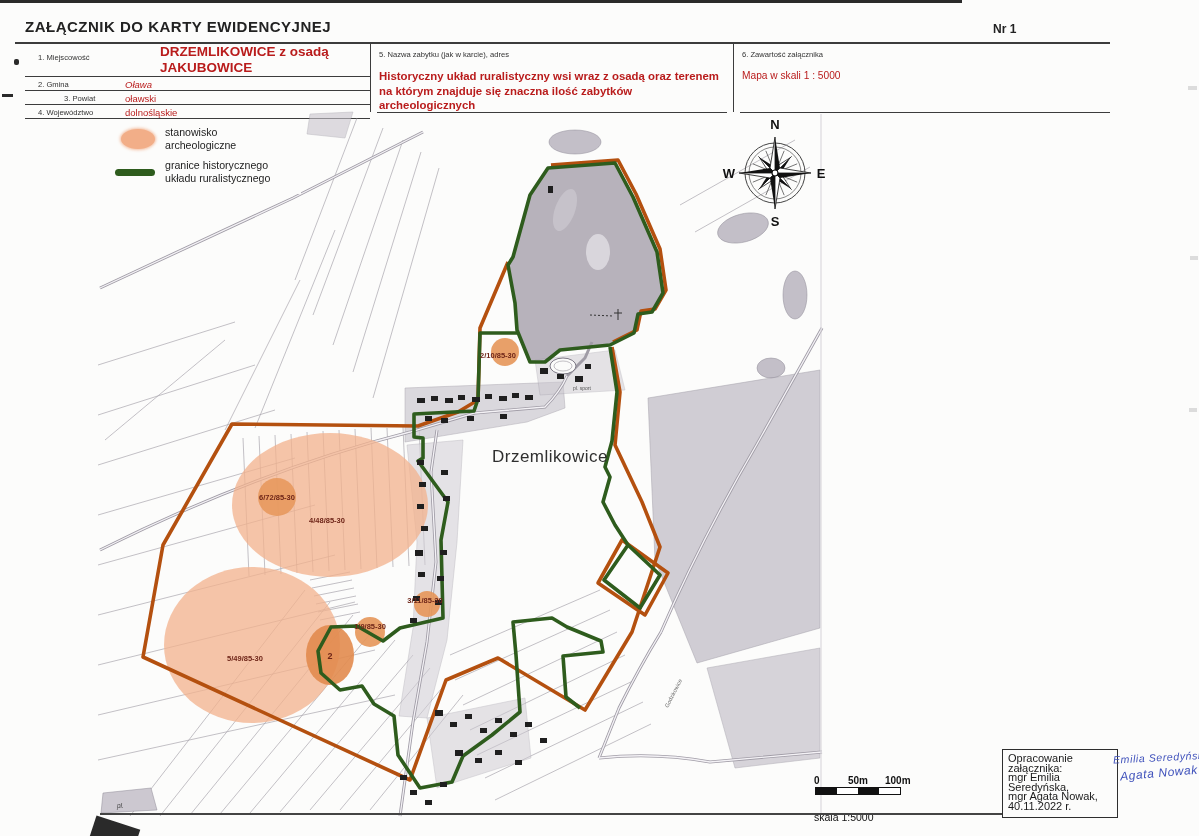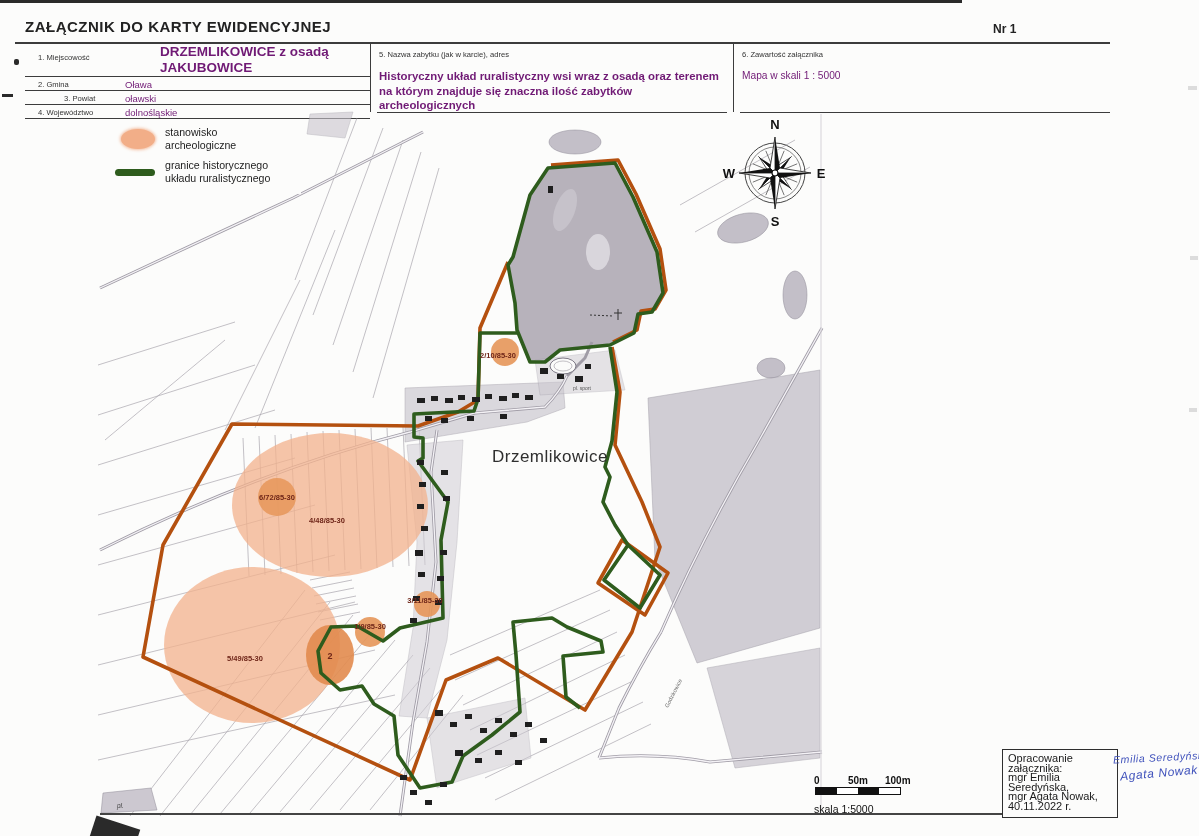--- a/index.html
+++ b/index.html
@@ -6,37 +6,37 @@
   body{width:1199px;height:836px;position:relative;background:#fcfcfb;overflow:hidden;
        font-family:"Liberation Sans",sans-serif;color:#222;}
   .abs{position:absolute;}
   
   .page-title{left:25px;top:18px;font-size:15px;font-weight:bold;letter-spacing:.5px;}
   .page-nr{left:993px;top:22px;font-size:12px;font-weight:bold;}
   .hline{background:#3c3c3c;height:1.6px;}
   .vline{background:#3c3c3c;width:1.4px;}
   
   .flabel{font-size:7.6px;color:#333;}
-  .fvalue{font-size:9.5px;color:#701a75;}
+  .fvalue{font-size:9.5px;color:#b91c1c;}
   .row-border{border-bottom:1.2px solid #3c3c3c;}
   .big-value{font-size:13.5px;font-weight:bold;line-height:16px;}
   .monument-value{font-size:11.4px;font-weight:bold;line-height:14.5px;}
   
   .legend{left:103px;top:124px;width:190px;background:rgba(252,252,251,.93);padding:2px 4px;}
   .legend-row{display:flex;align-items:center;margin-bottom:7px;}
   .legend-swatch-col{width:58px;display:flex;justify-content:flex-start;flex:none;}
   .legend-label{font-size:10.6px;line-height:13px;color:#1d1d1d;width:122px;}
   .sw-ellipse{width:34px;height:20px;border-radius:50%;background:#f2ae88;box-shadow:0 0 3px 1px rgba(242,174,136,.8);margin-left:14px;}
   .sw-bar{width:40px;height:7px;border-radius:4px;margin-left:8px;}
   
   .scalebar{left:812px;top:775px;width:110px;font-size:10px;}
   .sb-ticks{position:relative;height:12px;font-weight:bold;color:#111;}
   .sb-bar{width:84px;height:6px;border:1.2px solid #111;display:flex;margin-left:3px;}
   .sb-seg{flex:1;}
-  .sb-caption{font-size:10.5px;margin-top:8px;margin-left:2px;color:#111;}
+  .sb-caption{font-size:10.5px;margin-top:16px;margin-left:2px;color:#111;}
   
   .attr-box{left:1002px;top:749px;width:106px;border:1.5px solid #2e2e2e;padding:4px 3px 6px 5px;
             font-size:11px;line-height:9.5px;color:#1a1a1a;background:#fcfcfb;}
   .sig{color:#3f51bb;font-style:italic;letter-spacing:.6px;white-space:nowrap;}
   .sig1{left:1113px;top:751px;font-size:10.5px;transform:rotate(-3deg);}
   .sig2{left:1120px;top:766px;font-size:12px;transform:rotate(-5deg);}
   .artifact{background:#2a2a2a;}
   .smudge{background:#dcdcdc;}
 </style>
 </head>
@@ -55,21 +55,21 @@
 <div class="abs hline" style="left:15px;top:42px;width:1095px;"></div>
 
 <div class="abs" style="left:15px;top:42px;width:1095px;height:76px;">
 
   <div class="abs row-border" style="left:10px;top:0;width:345px;height:34px;">
     <span class="abs flabel" style="left:13px;top:11px;">1. Miejscowość</span>
     <span class="abs fvalue big-value" style="left:135px;top:2px;width:215px;">DRZEMLIKOWICE z osadą JAKUBOWICE</span>
   </div>
   <div class="abs row-border" style="left:10px;top:34px;width:345px;height:14px;">
     <span class="abs flabel" style="left:13px;top:4px;text-align:center;">2. Gmina</span>
-    <span class="abs fvalue" style="left:100px;top:3px;">Oława</span>
+    <span class="abs fvalue" style="left:100px;top:3px;font-style:italic;">Oława</span>
   </div>
   <div class="abs row-border" style="left:10px;top:48px;width:345px;height:14px;">
     <span class="abs flabel" style="left:13px;top:4px;padding-left:26px;">3. Powiat</span>
     <span class="abs fvalue" style="left:100px;top:3px;">oławski</span>
   </div>
   <div class="abs row-border" style="left:10px;top:62px;width:345px;height:14px;">
     <span class="abs flabel" style="left:13px;top:4px;">4. Województwo</span>
     <span class="abs fvalue" style="left:100px;top:3px;">dolnośląskie</span>
   </div>
 

